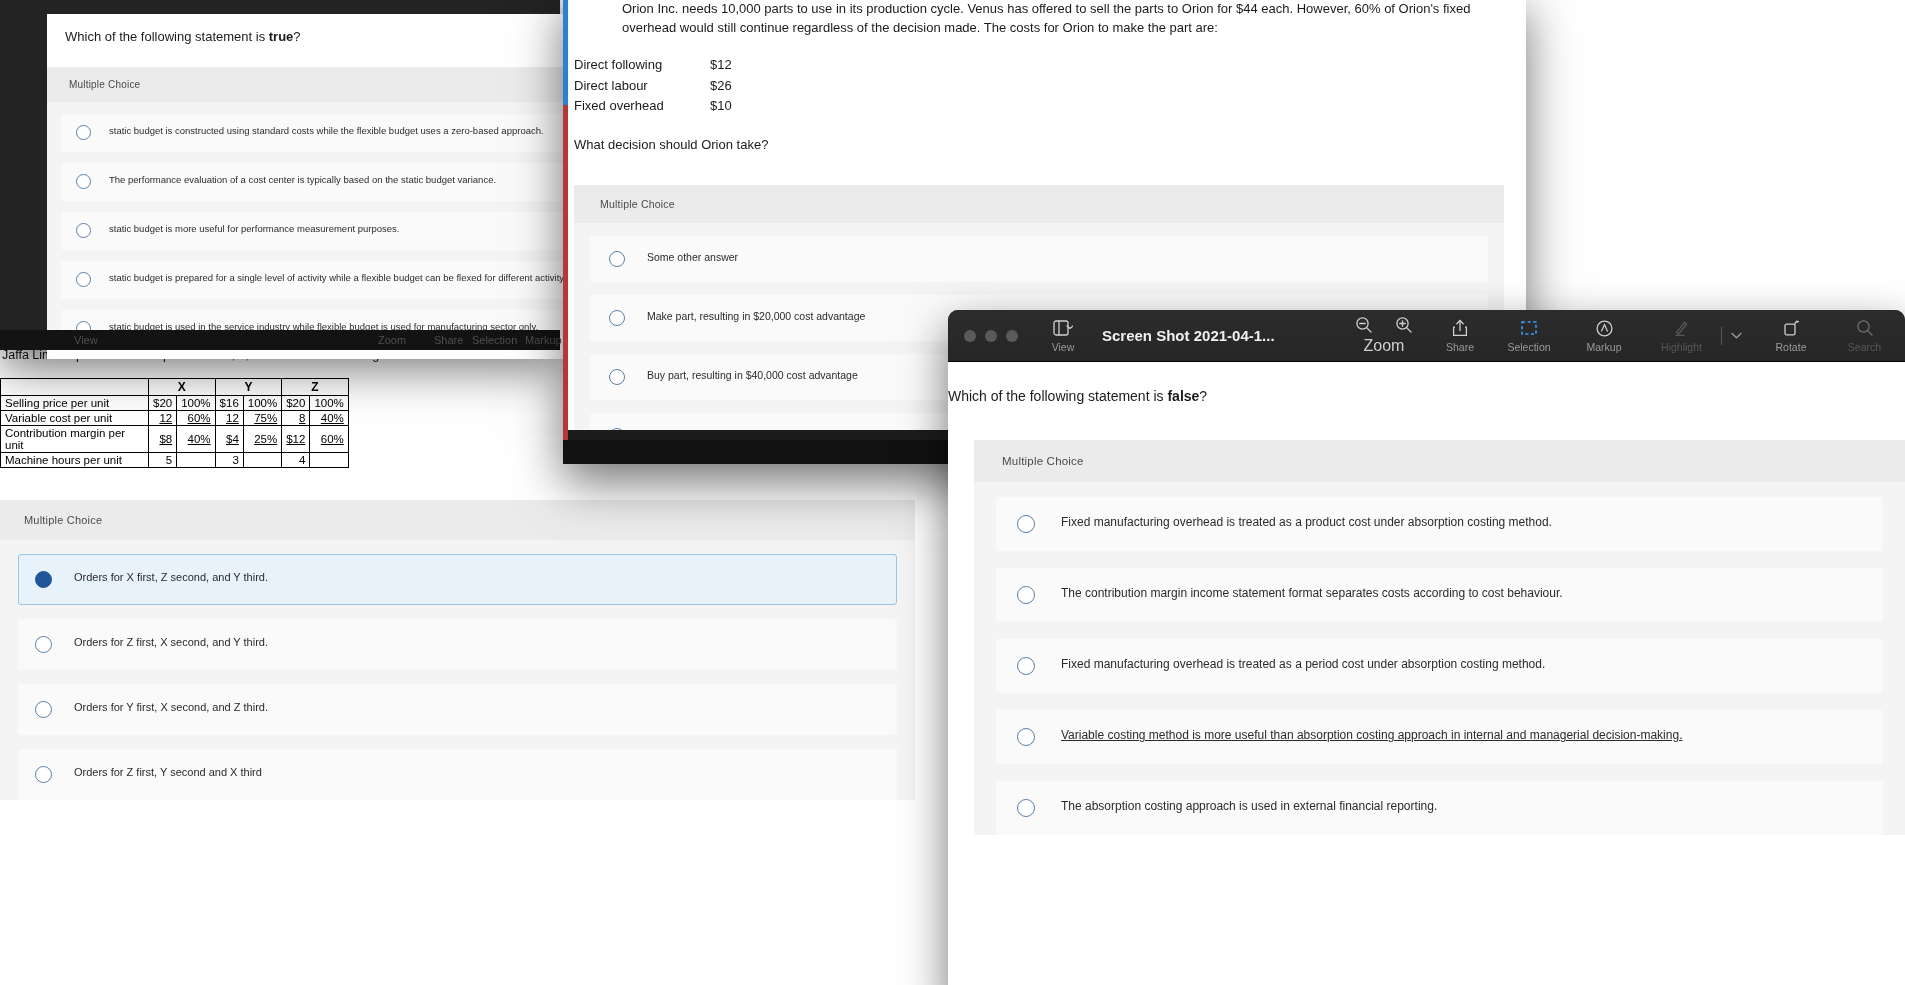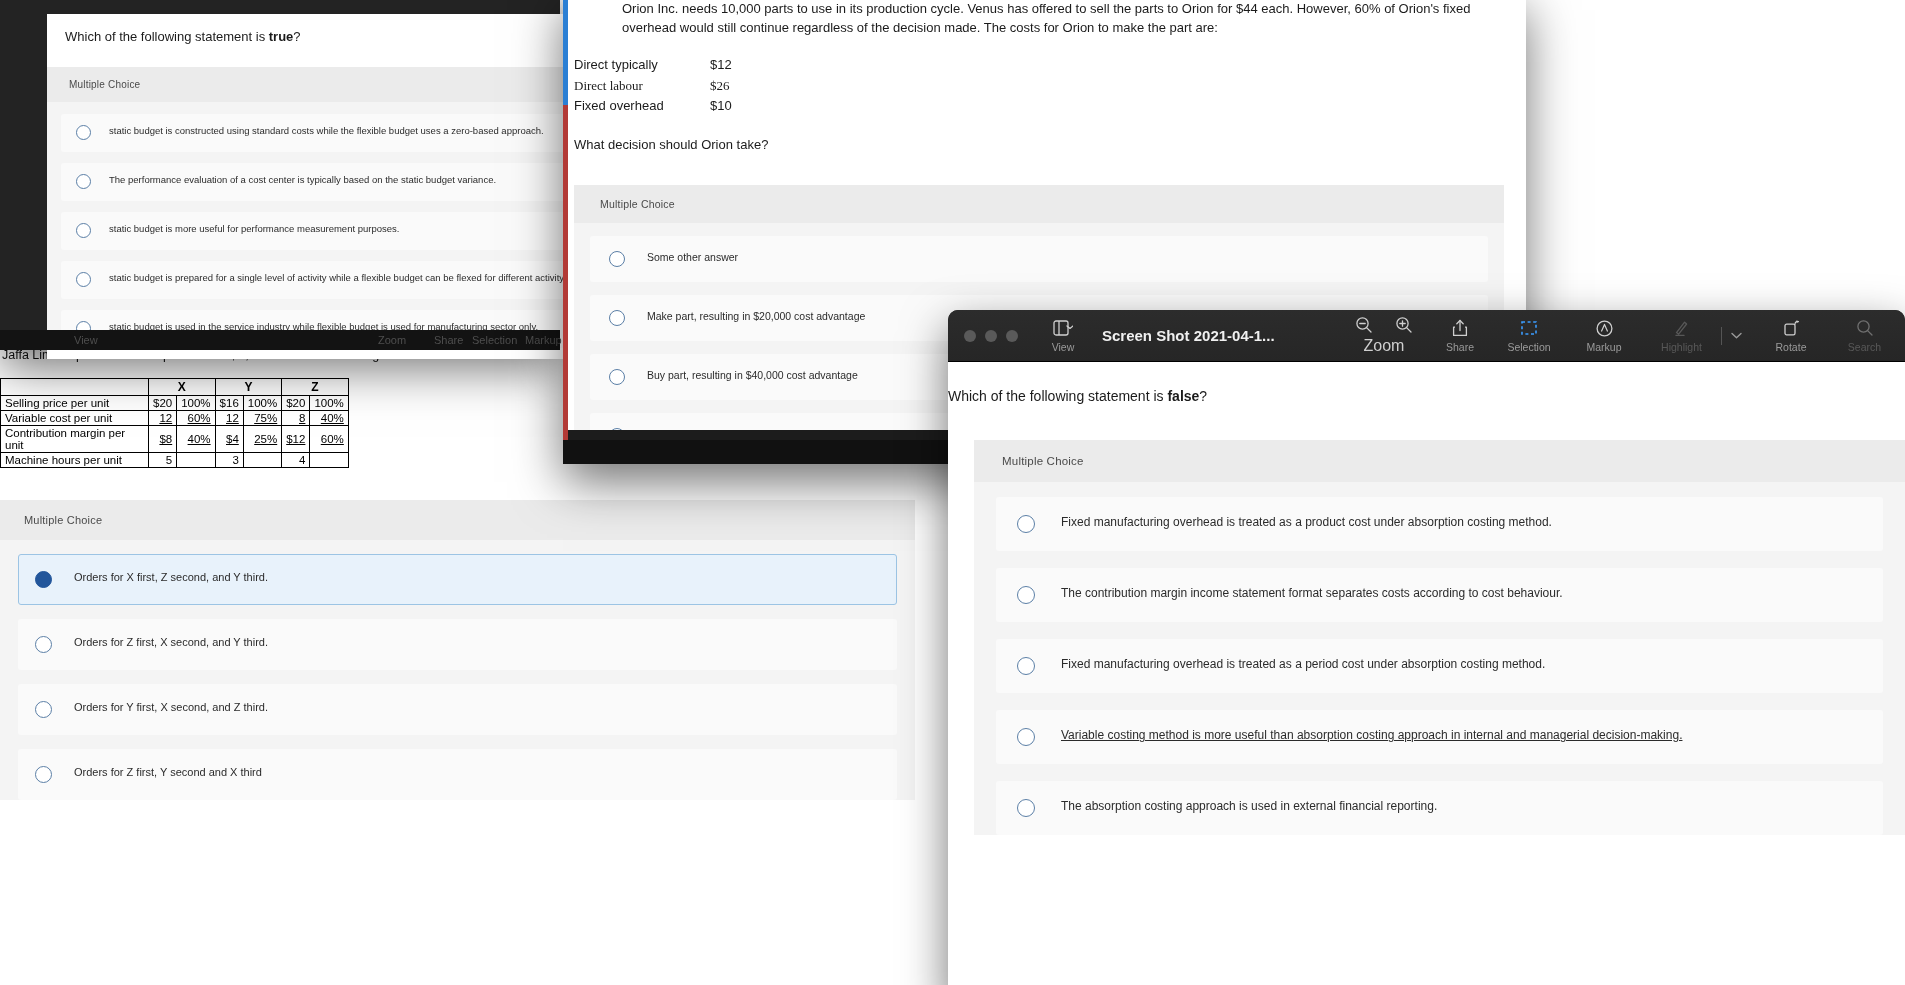--- a/index.html
+++ b/index.html
@@ -222,24 +222,24 @@
     </div>
   </div>
 
   <div class="win" id="win2">
     <div class="accent"></div>
     <div class="page">
       <div style="padding: 8px 22px 0 6px;">
         <div class="q-text" style="max-width:960px;margin-left:48px;">Orion Inc. needs 10,000 parts to use in its production cycle. Venus has offered to sell the parts to Orion for $44 each. However, 60% of Orion's fixed overhead would still continue regardless of the decision made. The costs for Orion to make the part are:</div>
         <div style="margin-top:18px;">
           <div style="display:flex;">
-            <span class="q-text" style="width:136px;">Direct typically</span>
+            <span class="q-text" style="width:136px;">Direct following</span>
             <span class="q-text">$12</span>
           </div>
-          <div style="display:flex; margin-top:2px;font-family:Liberation Serif, serif;">
+          <div style="display:flex; margin-top:2px;">
             <span class="q-text" style="width:136px;">Direct labour</span>
             <span class="q-text">$26</span>
           </div>
           <div style="display:flex; margin-top:2px;">
             <span class="q-text" style="width:136px;">Fixed overhead</span>
             <span class="q-text">$10</span>
           </div>
         </div>
         <div class="q-text" style="margin-top:20px;">What decision should Orion take?</div>
       </div>

